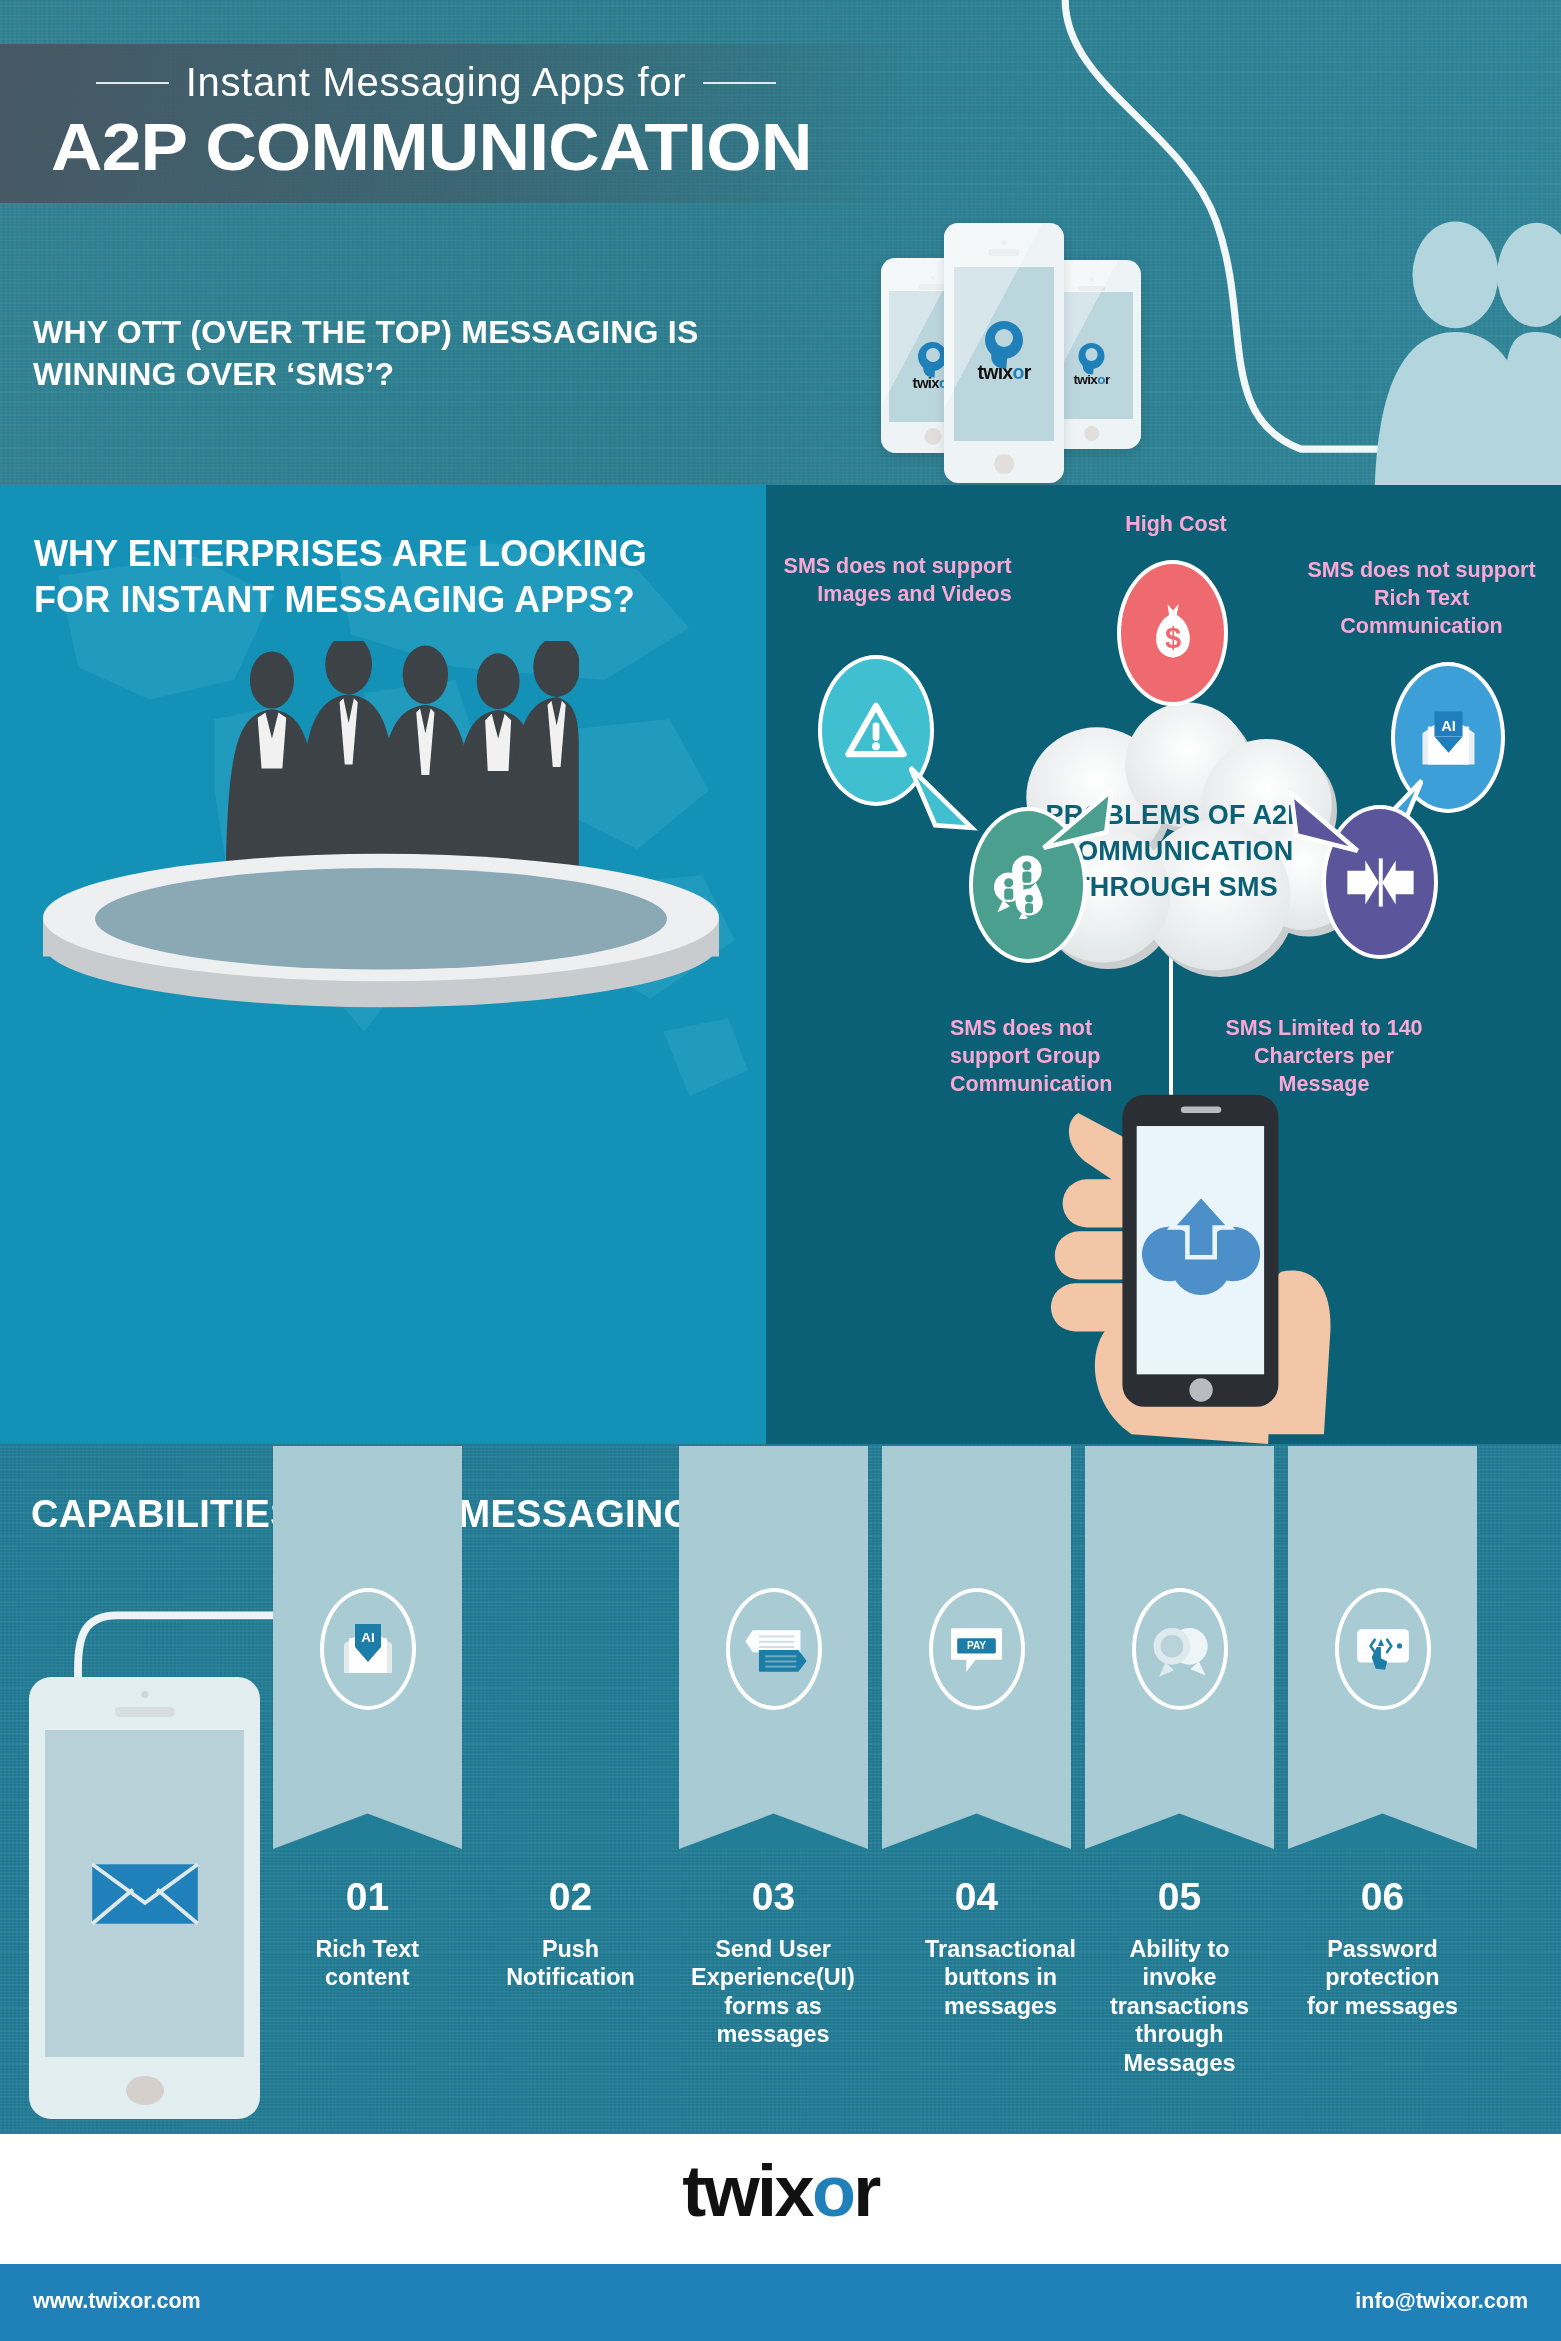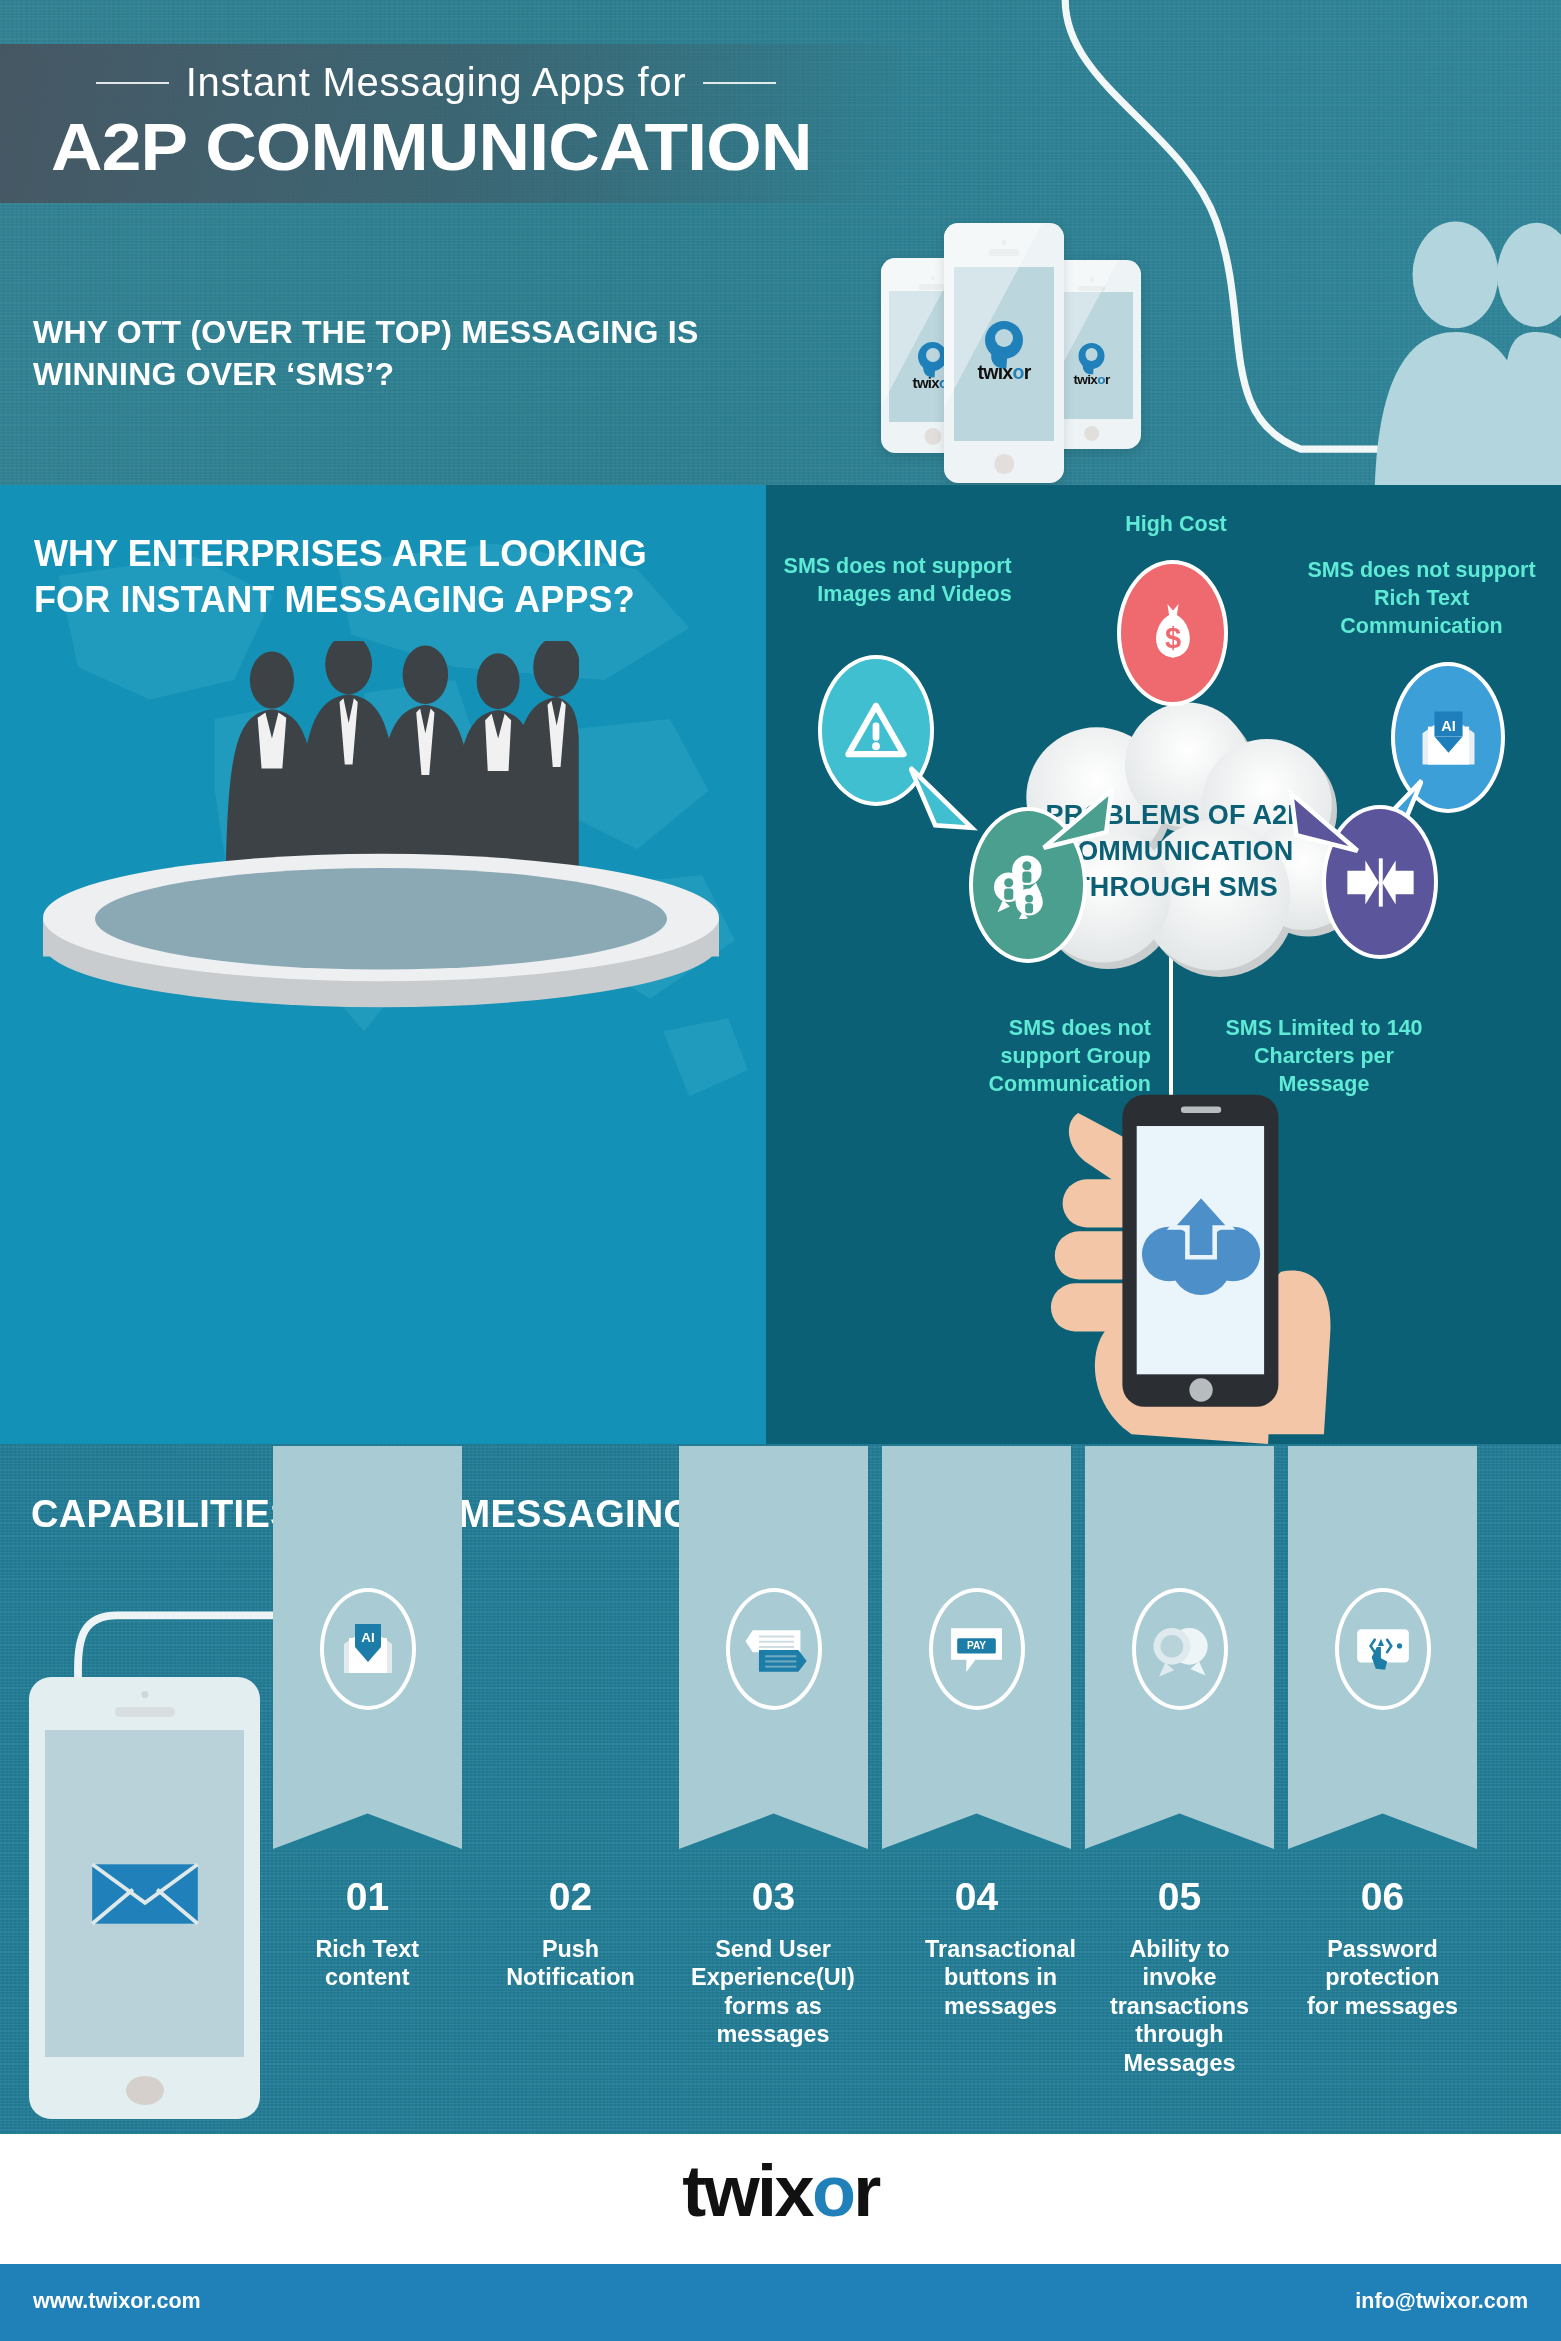--- a/index.html
+++ b/index.html
@@ -89,21 +89,21 @@
   #panelR {
     position:absolute; left:766px; top:0; width:795px; height:100%;
     background:#0b6076; overflow:hidden;
   }
   #cloud { position:absolute; left:207px; top:215px; width:403px; height:286px; }
   #cloud-text {
     position:absolute; left:234px; top:312px; width:351px; text-align:center;
     color:#0b6076; font-size:27px; font-weight:900; line-height:1.34; letter-spacing:0.2px;
   }
   .bub { position:absolute; border-radius:50%; border:4.6px solid #fff; display:flex; align-items:center; justify-content:center; }
-  .pbl { position:absolute; color:#5eead4; font-weight:800; font-size:21.5px; line-height:1.3; }
+  .pbl { position:absolute; color:#f9a8d4; font-weight:800; font-size:21.5px; line-height:1.3; }
   .connector { position:absolute; background:#fff; }
 
   
   #caps { position:absolute; left:0; top:1444px; width:1561px; height:690px; background:#227d96; overflow:hidden; }
   #caps-tex { position:absolute; inset:0;
     background-image:
       repeating-linear-gradient(0deg, rgba(255,255,255,.035) 0 1.3px, rgba(0,0,0,.03) 1.3px 3.3px),
       repeating-linear-gradient(90deg, rgba(255,255,255,.02) 0 2px, rgba(0,0,0,.02) 2px 3.9px);}
   #caps h2 { position:absolute; left:31px; top:49px; color:#fff; font-size:38px; font-weight:900; letter-spacing:0.3px; }
   #ribbons { position:absolute; left:273px; top:1.6px; width:1275px; height:455px; }
@@ -333,21 +333,21 @@
           <path d="M62 66 a24 24 0 1 1 0 48 a24 24 0 1 1 0 -48 Z"></path>
           <path d="M50 108 l-10 20 20 -10 Z"></path>
           <circle cx="62" cy="84" r="7" fill="#4a9f8e"></circle>
           <rect x="55" y="92" width="14" height="18" rx="5" fill="#4a9f8e"></rect>
         </g>
       </svg>
     </div>
     <svg style="position:absolute;left:270px;top:303px;width:78px;height:65px;" viewBox="0 0 120 100">
       <path d="M12 92 L116 4 L108 68 Z" fill="#4a9f8e" stroke="#fff" stroke-width="7"></path>
     </svg>
-    <div class="pbl" style="left:170px;top:530px;width:215px;text-align:right;">SMS does not support  Group Communication</div>
+    <div class="pbl" style="left:184px;top:530px;width:215px;text-align:left;">SMS does not support  Group Communication</div>
 
     <div class="bub" style="left:556px;top:320px;width:116px;height:154px;background:#5b559b;">
       <svg viewBox="0 0 130 90" width="73" height="51">
         <path d="M6 24 L38 24 L38 6 L62 45 L38 84 L38 66 L6 66 Z" fill="#fff"></path>
         <path d="M124 24 L92 24 L92 6 L68 45 L92 84 L92 66 L124 66 Z" fill="#fff"></path>
         <rect x="62" y="2" width="7" height="86" fill="#fff"></rect>
       </svg>
     </div>
     <svg style="position:absolute;left:520px;top:306px;width:78px;height:65px;" viewBox="0 0 120 100">
       <path d="M110 92 L8 4 L16 68 Z" fill="#5b559b" stroke="#fff" stroke-width="7"></path>

